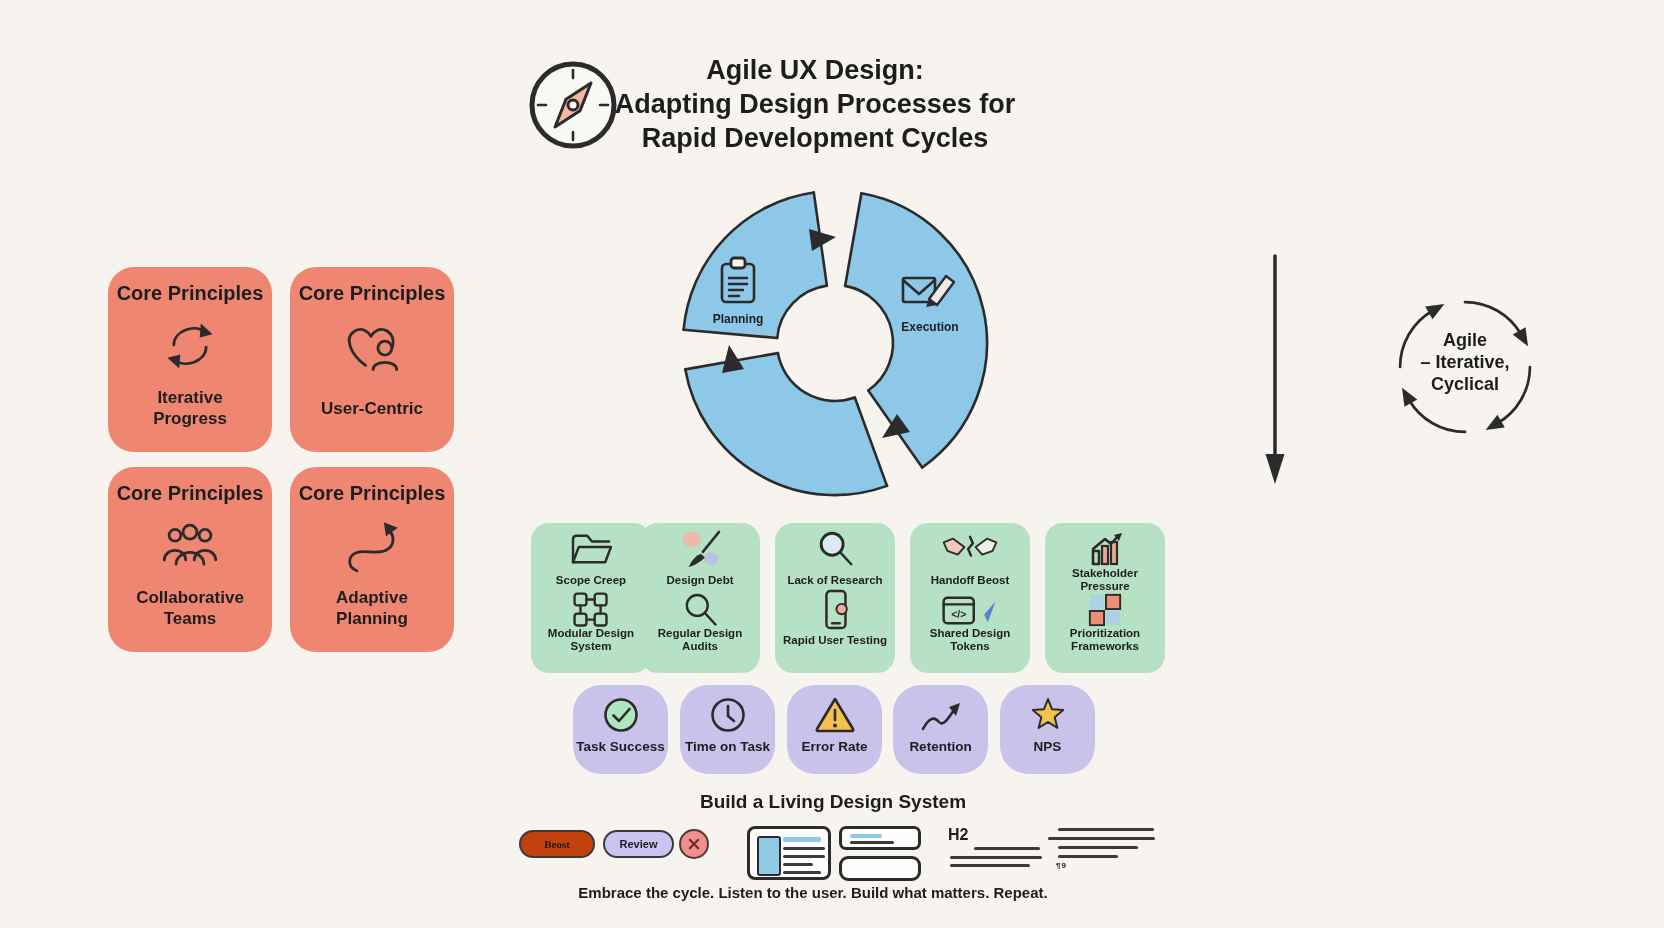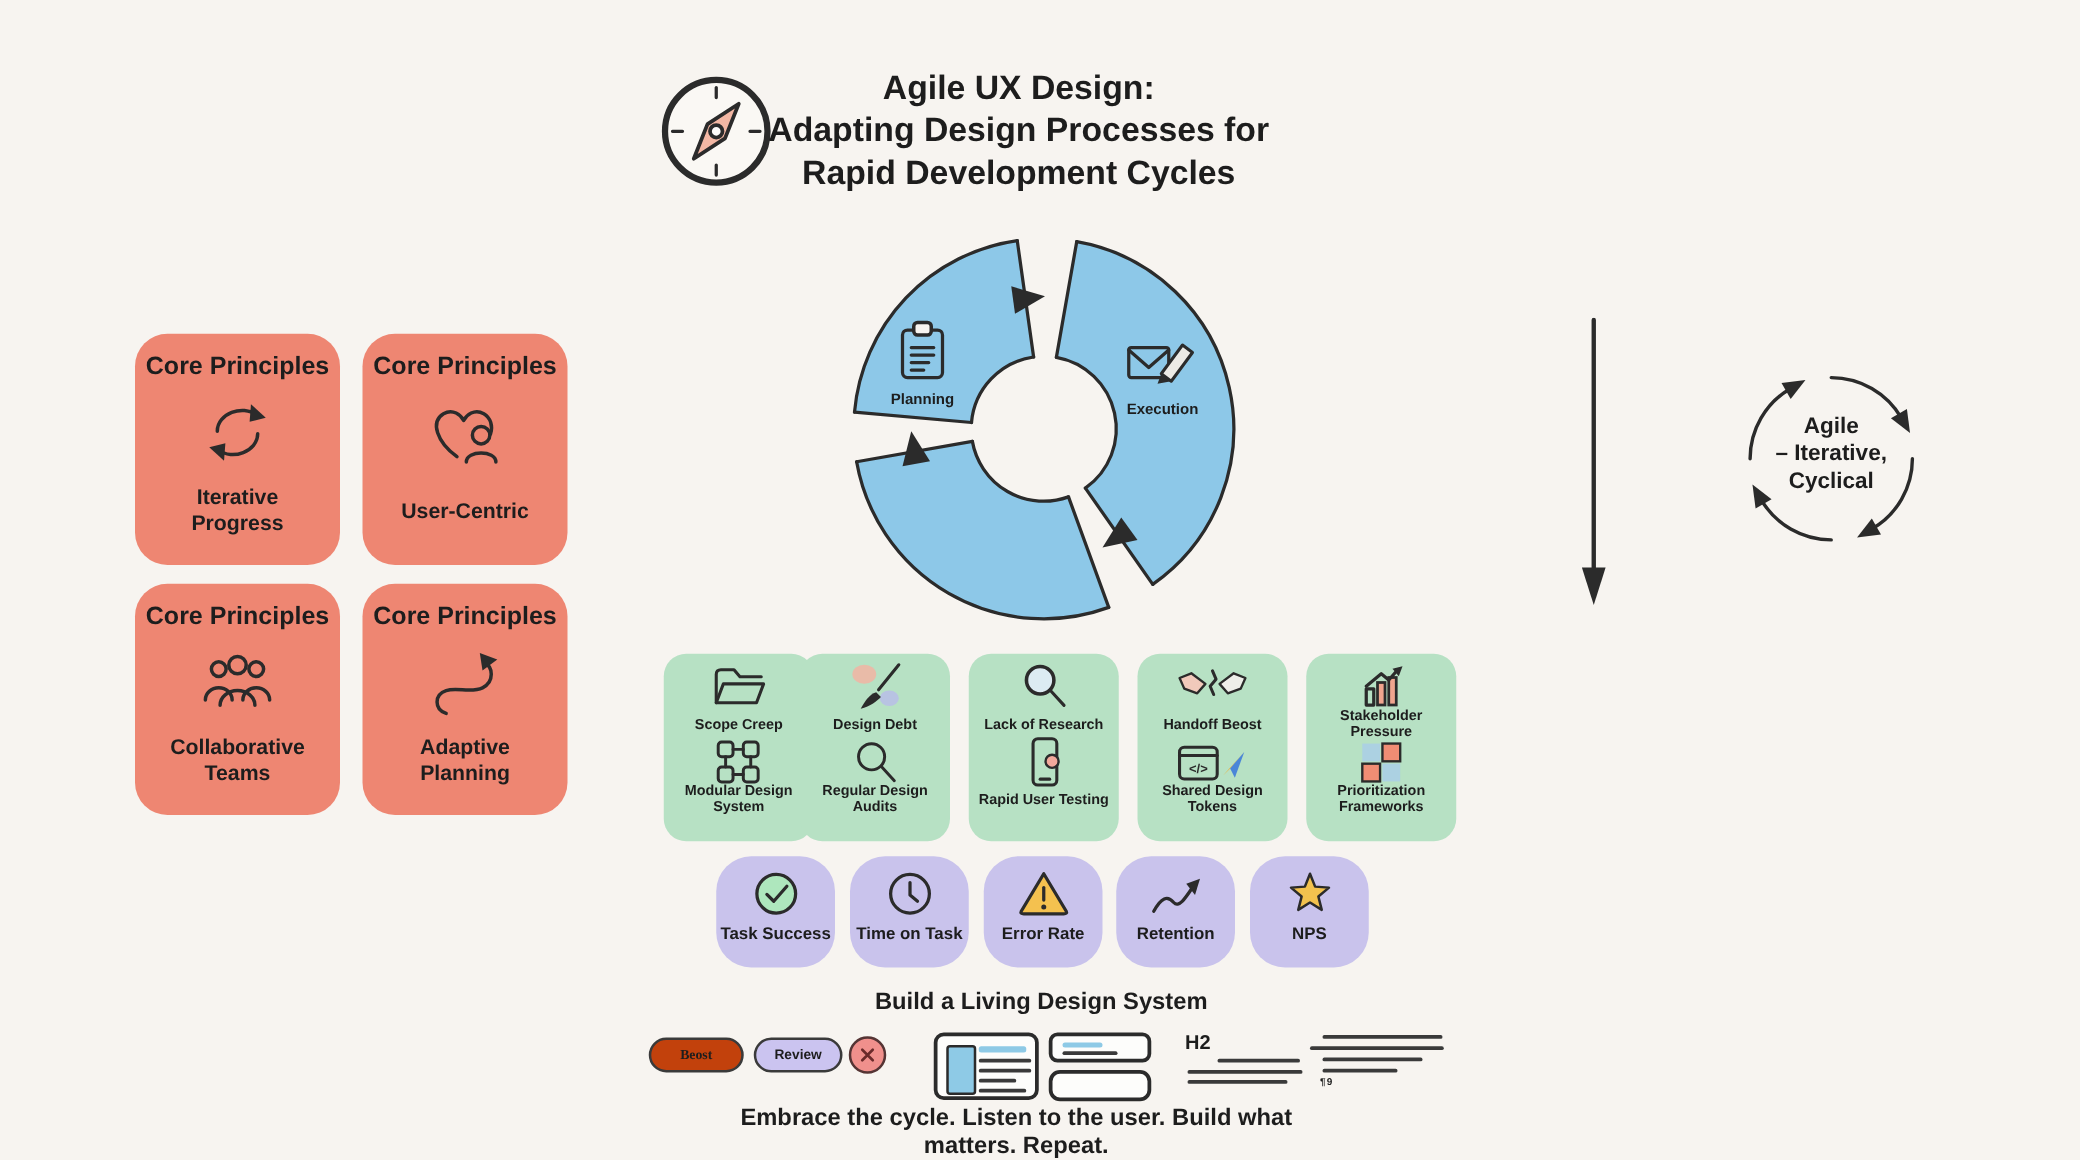--- a/index.html
+++ b/index.html
@@ -55,21 +55,21 @@
   .mock-thumb{left:7px;top:7px;width:20px;height:36px;background:#8ecae6;border:2px solid #2b2b2b;border-radius:3px;}
   .tl{position:absolute;background:#3a3a3a;height:2.5px;border-radius:2px;}
   .tl-blue{background:#8ecae6;height:4.5px;}
   .mock-list{left:839px;top:826px;width:82px;height:56px;}
   .mock-box{position:absolute;left:0;width:82px;background:#fdfdfb;border:3px solid #2b2b2b;box-sizing:border-box;}
   .typo1{left:946px;top:826px;width:100px;height:44px;}
   .h2-sample{position:absolute;left:2px;top:0;font-size:16px;font-weight:800;}
   .typo2{left:1048px;top:826px;width:110px;height:48px;}
   .caption-sample{position:absolute;font-size:8px;font-weight:800;letter-spacing:1px;}
 
-  .tagline{left:563px;top:884px;width:500px;text-align:center;font-size:19px;font-weight:700;}
+  .tagline{left:563px;top:884px;width:500px;text-align:center;font-size:15px;font-weight:700;}
 </style>
 </head>
 <body>
 
 <div class="canvas">
 
   <div class="abs" style="left:524px;top:56px;width:98px;height:98px;">
     <svg width="98" height="98" viewBox="0 0 98 98">
       <circle cx="49" cy="49" r="41" fill="#faf8f4" stroke="#2b2b2b" stroke-width="5"></circle>
       <path class="k" stroke-width="4" d="M49 14 V22 M49 76 V84 M14 49 H22 M76 49 H84"></path>

